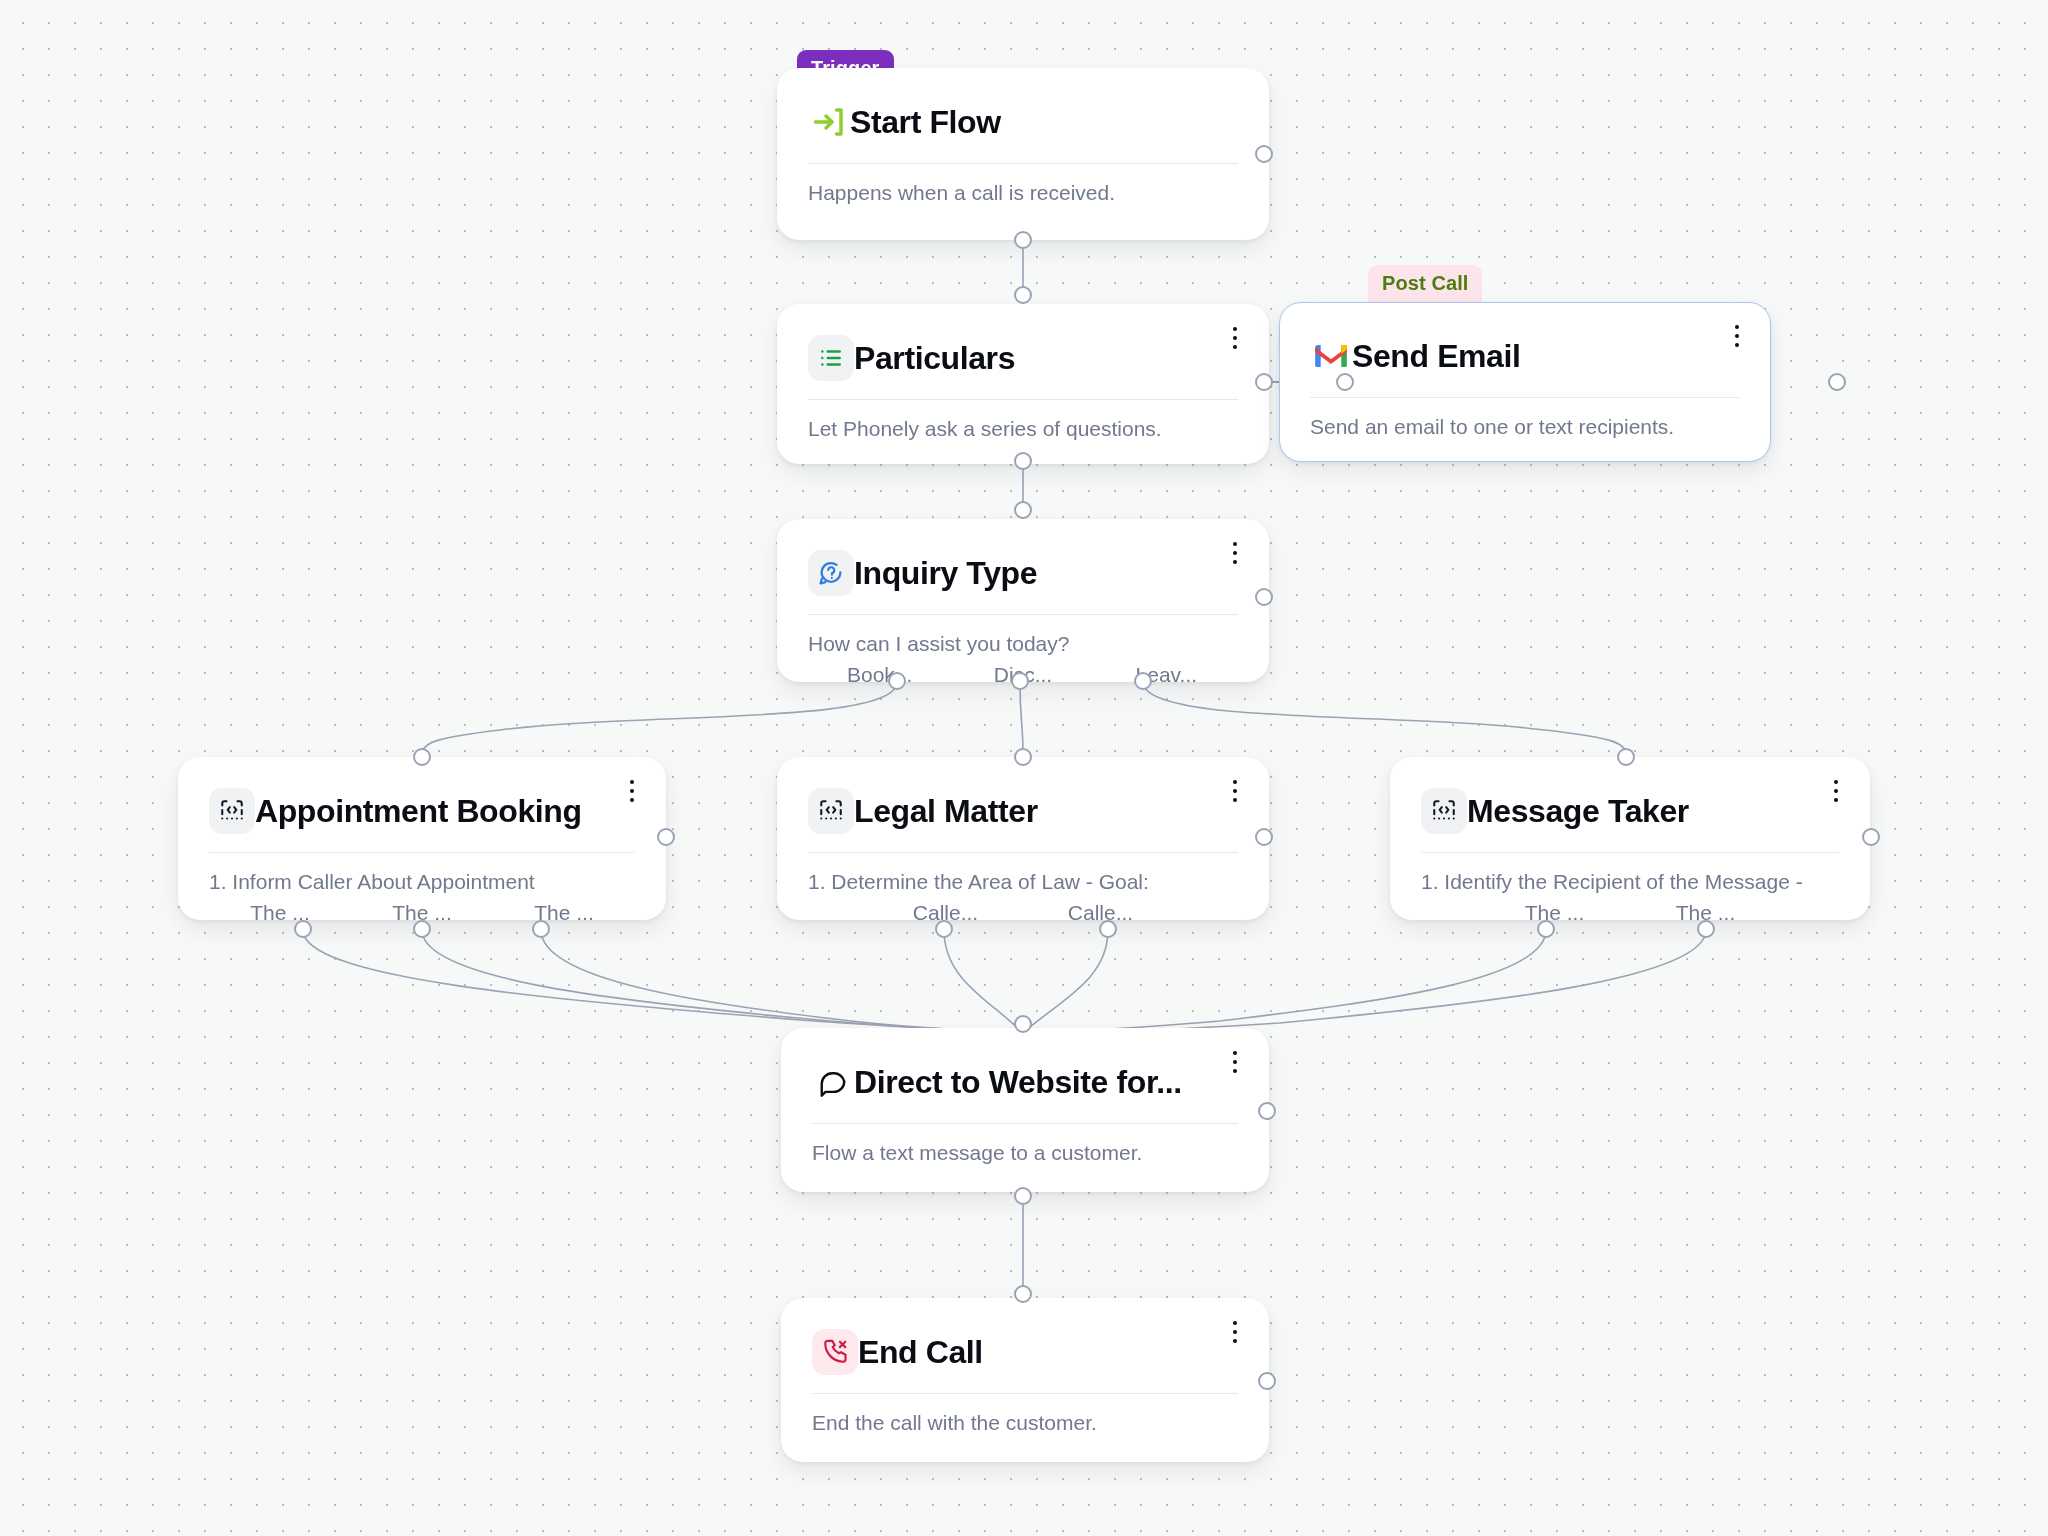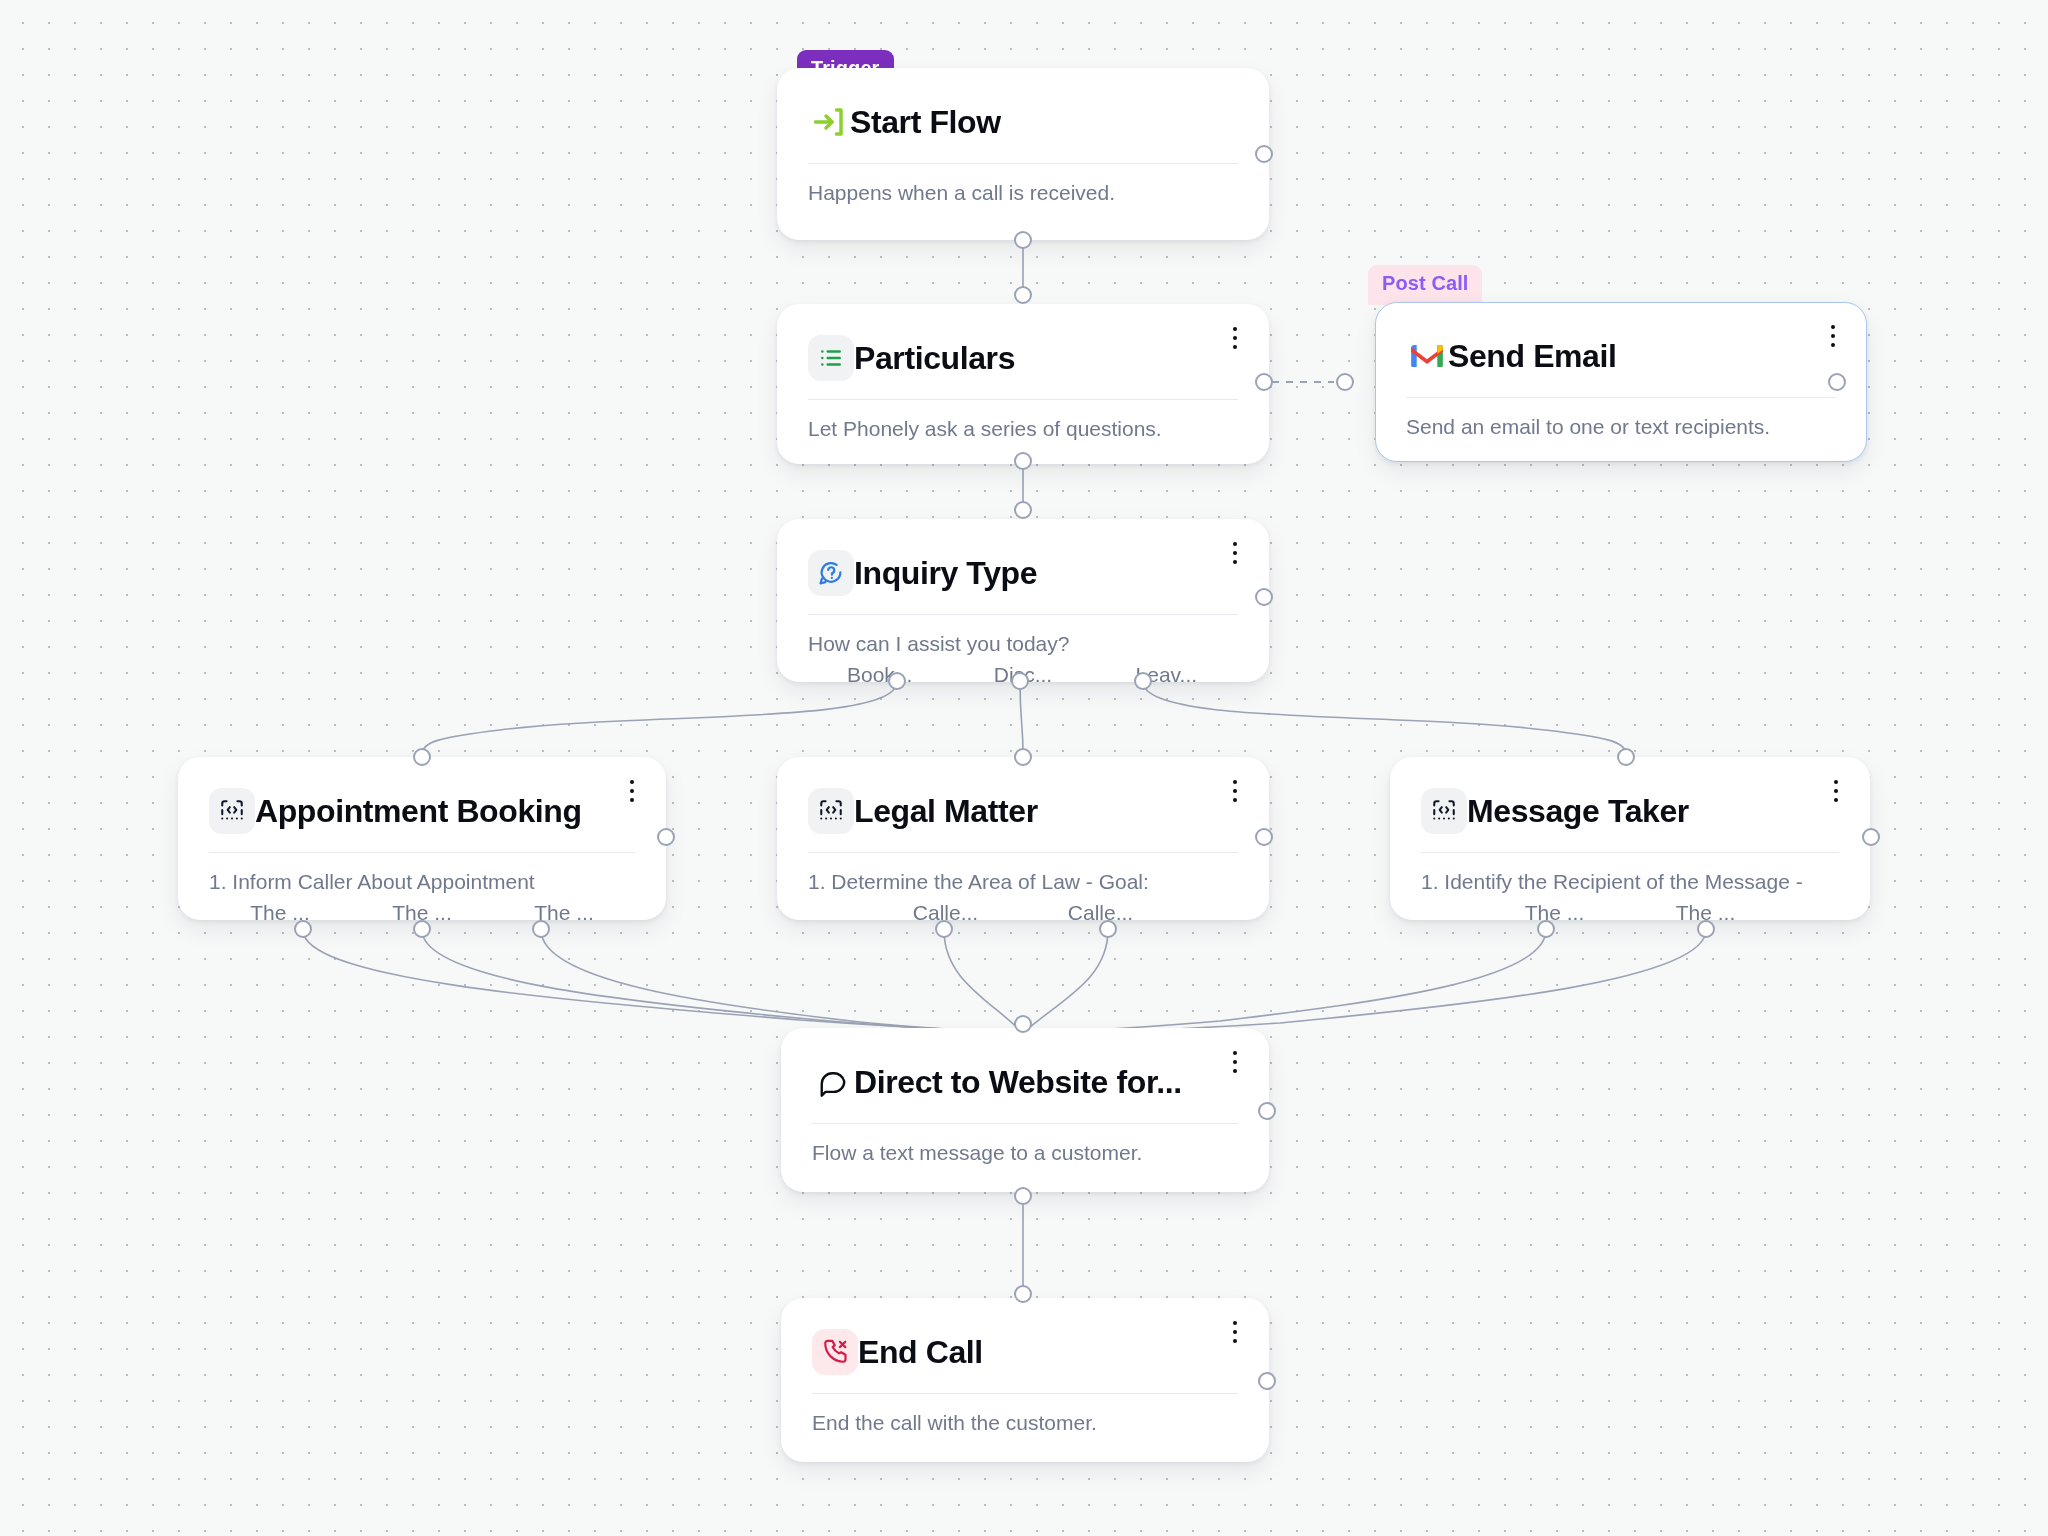--- a/index.html
+++ b/index.html
@@ -124,21 +124,21 @@
   
   .badge {
     position: absolute;
     font-size: 20px;
     font-weight: 700;
     padding: 7px 14px 10px 14px;
     border-radius: 9px 9px 0 0;
     letter-spacing: 0.1px;
   }
   .badge-trigger { background: #7c2fbe; color: #ffffff; }
-  .badge-postcall { background: #fde4ea; color: #8b5cf6; }
+  .badge-postcall { background: #fde4ea; color: #4d7c0f; }
 
   
   .handle {
     position: absolute;
     width: 18px;
     height: 18px;
     border-radius: 50%;
     background: #ffffff;
     border: 2.6px solid #9aa2b4;
     box-sizing: border-box;
@@ -225,21 +225,21 @@
       <span class="node-title">Particulars</span>
     </div>
     <div class="divider"></div>
     <div class="node-desc">Let Phonely ask a series of questions.</div>
   </div>
   <div class="handle" style="left:1014px; top:286px;"></div>
   <div class="handle" style="left:1255px; top:373px;"></div>
   <div class="handle" style="left:1014px; top:452px;"></div>
 
   <div class="badge badge-postcall" style="left:1368px; top:265px;">Post Call</div>
-  <div class="node selected" style="left:1375px; top:302px; width:492px; height:160px;">
+  <div class="node selected" style="left:1279px; top:302px; width:492px; height:160px;">
     <div class="kebab">
         <i></i>
         <i></i>
         <i></i>
       </div>
     <div class="node-head">
       <span class="icon-box plain">
         <svg width="38" height="30" viewBox="0 0 48 36">
           <path d="M4 6 L4 32 L11 32 L11 14 L24 24 L37 14 L37 32 L44 32 L44 6 L37 6 L24 16 L11 6 Z" fill="#ffffff"></path>
           <path d="M4 8 a4 4 0 0 1 4-4 L11 4 L11 32 L6 32 a2 2 0 0 1-2-2 Z" fill="#4285f4"></path>

